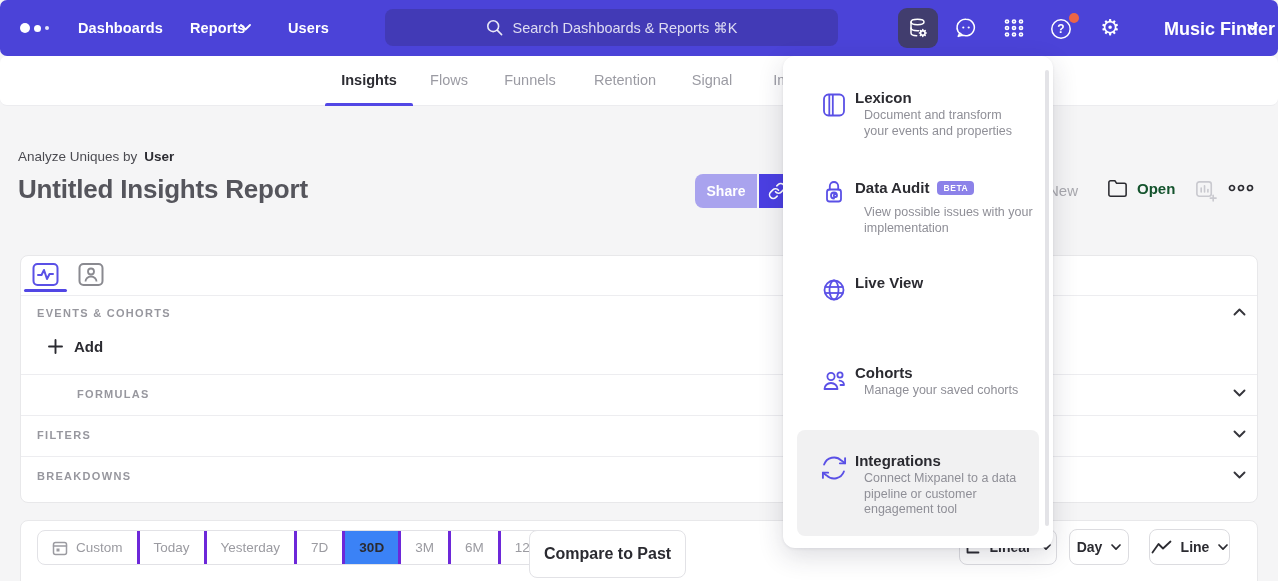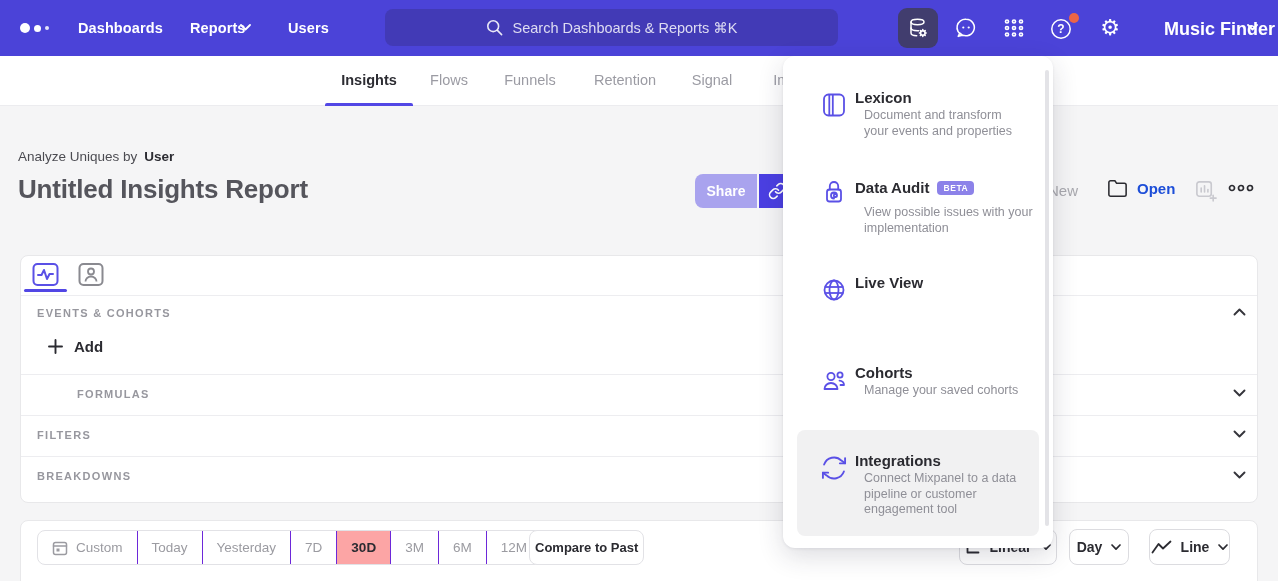--- a/index.html
+++ b/index.html
@@ -3,21 +3,21 @@
 <meta charset="utf-8">
 <style>
   * { margin:0; padding:0; box-sizing:border-box; }
   html,body { width:1278px; height:581px; }
   body {
     position:relative; overflow:hidden;
     background:#f5f5f6;
     font-family:"Liberation Sans", sans-serif;
     -webkit-font-smoothing:antialiased;
   }
-  .abs { position:absolute; }
+  .abs { position:absolute;border-radius:7px; }
 
   
   .topnav { left:0; top:0; width:1278px; height:56px; background:#4b43d8; z-index:10; }
   .logo-dot { border-radius:50%; background:#fff; position:absolute; }
   .nav-link { position:absolute; top:20px; color:#ffffff; font-size:14.5px; font-weight:600; letter-spacing:.1px; cursor:pointer; }
   .nav-chev { position:absolute; top:24px; }
   .searchbar {
     position:absolute; left:385px; top:9px; width:453px; height:37px;
     background:#423ab6; border-radius:8px; display:flex; align-items:center; justify-content:center; gap:10px;
     cursor:text;
@@ -38,44 +38,44 @@
   
   .analyze-line { left:18px; top:149px; font-size:13.5px; color:#4c4c52; font-weight:500; }
   .analyze-line b { color:#2c2c32; font-weight:700; margin-left:7px; }
   .report-title { left:18px; top:174px; font-size:26px; font-weight:700; color:#55555c; letter-spacing:-.2px; }
   .share-btn { left:695px; top:174px; width:62px; height:34px; background:#a9a3ee; color:#fff; font-size:14px; font-weight:600;
                border:none; border-radius:8px 0 0 8px; display:flex; align-items:center; justify-content:center; cursor:pointer; }
   .link-btn  { left:759px; top:174px; width:35px; height:34px; background:#4b3fe2; border:none; border-radius:0 8px 8px 0;
                display:flex; align-items:center; justify-content:center; cursor:pointer; }
   .new-label { left:1048px; top:182px; font-size:15px; font-weight:500; color:#a8a8ae; cursor:pointer; }
   .open-grp  { left:1107px; top:179px; display:flex; align-items:center; gap:9px; cursor:pointer; }
-  .open-grp span { font-size:15px; font-weight:600; color:#1d4ed8; }
+  .open-grp span { font-size:15px; font-weight:600; color:#14532d; }
   .addchart-btn { left:1194px; top:179px; cursor:pointer; }
   .more-dots { left:1228px; top:184px; display:flex; gap:3px; cursor:pointer; }
 
   
   .qcard { left:20px; top:255px; width:1238px; height:248px; background:#fff; border:1px solid #e8e8ea; border-radius:8px; }
   .qtab1 { position:absolute; left:11px; top:6px; cursor:pointer; }
   .qtab2 { position:absolute; left:57px; top:6px; cursor:pointer; }
   .qtab-underline { position:absolute; left:3px; top:33px; width:43px; height:3px; background:#5247e5; border-radius:2px; }
   .qdivider { position:absolute; left:0; width:100%; height:1px; background:#ededf0; }
   .qsection-label { position:absolute; left:16px; font-size:11px; font-weight:700; letter-spacing:1.3px; color:#97979e; }
   .qchev { position:absolute; left:1212px; cursor:pointer; }
   .add-row { position:absolute; left:27px; top:82px; display:flex; align-items:center; gap:11px; cursor:pointer; }
   .add-row span { font-size:15px; font-weight:600; color:#2b2b31; }
 
   
   .tcard { left:20px; top:520px; width:1238px; height:70px; background:#fff; border:1px solid #e8e8ea; border-radius:8px; }
   .segctl { position:absolute; left:16px; top:9px; height:35px; display:flex; border:1px solid #e2e2e6; border-radius:8px; overflow:hidden; background:#fff; }
   .seg { display:flex; align-items:center; gap:8px; padding:0 14px; font-size:13.5px; font-weight:500; color:#9b9ba1;
-         border-right:1px solid #6d28d9; cursor:pointer; white-space:nowrap; }
+         border-right:3px solid #6d28d9; cursor:pointer; white-space:nowrap; }
   .seg:last-child { border-right:none; }
-  .seg.active { background:#fca5a5; color:#2b2b31; font-weight:700; }
-  .cmp-btn { position:absolute; left:508px; top:9px; height:35px; padding:0 5px; background:#fff; border:1px solid #e2e2e6; border-radius:8px;
-             font-size:13px; font-weight:600; color:#2b2b31; display:flex; align-items:center; cursor:pointer; }
+  .seg.active { background:#3b82f6; color:#2b2b31; font-weight:700; }
+  .cmp-btn { position:absolute; left:508px; top:9px; height:48px; padding:0 14px; background:#fff; border:1px solid #e2e2e6; border-radius:8px;
+             font-size:16px; font-weight:600; color:#2b2b31; display:flex; align-items:center; cursor:pointer; }
   .opt-btn { position:absolute; top:8px; height:36px; background:#fff; border:1px solid #dcdce0; border-radius:8px;
              display:flex; align-items:center; justify-content:center; gap:9px; font-size:14px; font-weight:600; color:#2b2b31; cursor:pointer; }
 
   
   .menu { left:783px; top:56px; width:270px; height:492px; background:#fff; border-radius:12px; z-index:60;
           box-shadow:0 8px 26px rgba(35,35,60,.16), 0 1px 3px rgba(35,35,60,.08); }
   .menu-scrollbar { position:absolute; right:4px; top:14px; width:4px; height:456px; background:#e3e3e7; border-radius:2px; cursor:pointer; }
   .mi-icon { position:absolute; left:37px; }
   .mi-title { position:absolute; left:72px; font-size:15px; font-weight:700; color:#2b2b31; white-space:nowrap; }
   .mi-desc { position:absolute; left:81px; font-size:12.5px; line-height:15.5px; color:#8f8f97; }

